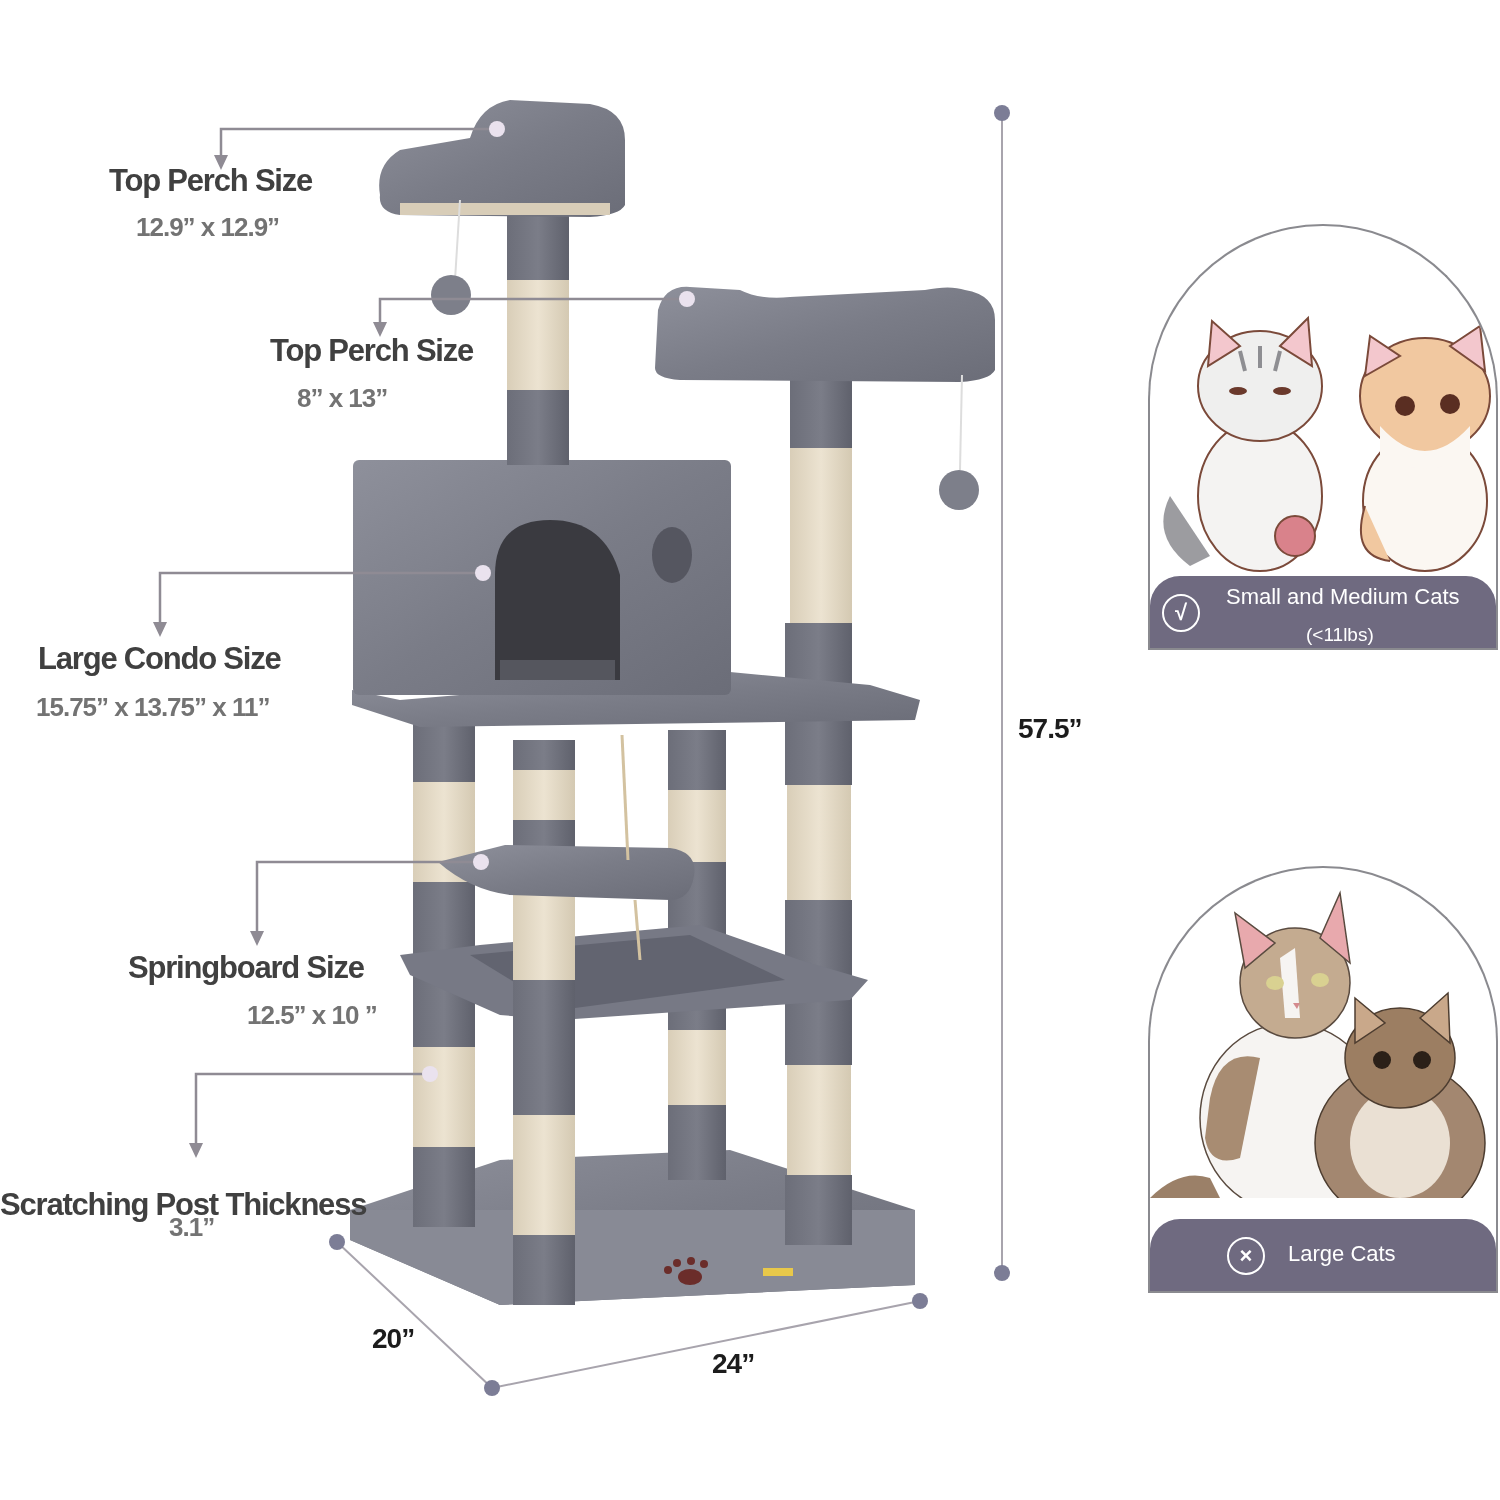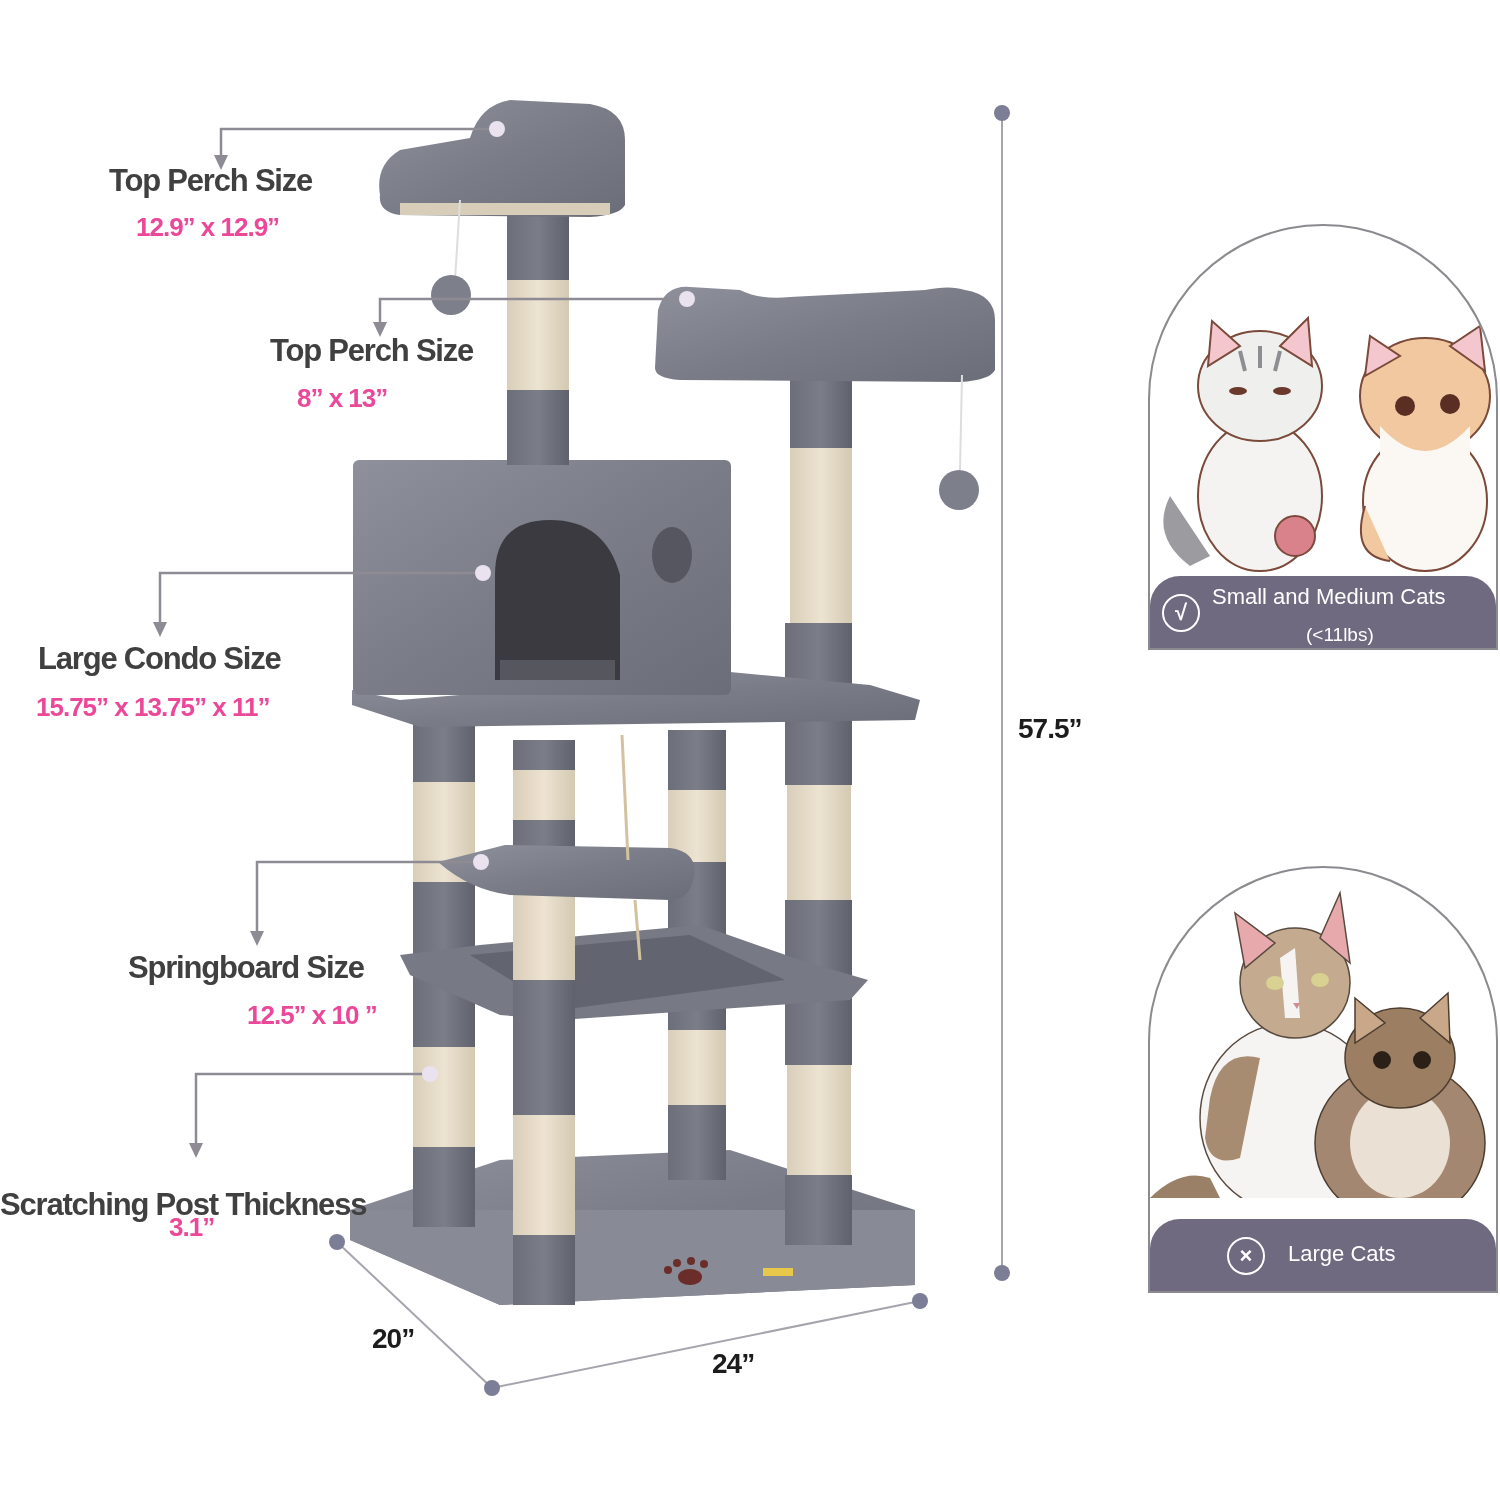--- a/index.html
+++ b/index.html
@@ -1,19 +1,19 @@
 <!DOCTYPE html>
 <html><head>
 <meta charset="utf-8">
 <style>
   html, body { margin:0; padding:0; background:#ffffff; }
   body { width:1500px; height:1500px; position:relative; overflow:hidden; font-family:"Liberation Sans", sans-serif; }
   .abs { position:absolute; }
   .label-title { position:absolute; color:#404040; font-weight:bold; font-size:31px; letter-spacing:-1.2px; white-space:nowrap; font-family:"Liberation Sans", sans-serif; }
-  .label-value { position:absolute; color:#ec4899; font-weight:bold; font-size:26px; letter-spacing:-1px; white-space:nowrap; font-family:"Liberation Sans", sans-serif; }
+  .label-value { position:absolute; color:#737373; font-weight:bold; font-size:26px; letter-spacing:-1px; white-space:nowrap; font-family:"Liberation Sans", sans-serif; }
   .dim-text { position:absolute; color:#1c1c1c; font-weight:bold; font-size:28px; letter-spacing:-1px; white-space:nowrap; font-family:"Liberation Sans", sans-serif; }
   svg.scene { position:absolute; left:0; top:0; }
   .panel { position:absolute; width:350px; border:2px solid #8a8a8f; border-bottom:none; border-radius:175px 175px 0 0; background:#ffffff; overflow:hidden; box-sizing:border-box; }
   .panel-footer { position:absolute; left:0; right:0; bottom:0; background:#6f6a80; border-radius:30px 30px 0 0; color:#ffffff; border-bottom:2px solid #8a8a8f; }
   .panel-footer .line1 { font-size:22px; white-space:nowrap; }
   .panel-footer .line2 { font-size:19px; white-space:nowrap; }
   .circle-icon { position:absolute; width:38px; height:38px; border:2.5px solid #ffffff; border-radius:50%; box-sizing:border-box; color:#fff; display:flex; align-items:center; justify-content:center; font-weight:bold; font-size:22px; }
 </style>
 </head>
 <body>
@@ -197,21 +197,21 @@
     <ellipse cx="275" cy="90" rx="65" ry="58" fill="#f1c8a0" stroke="#7b4a3a" stroke-width="2"></ellipse>
     <path d="M230,120 Q275,170 320,120 L320,150 Q275,175 230,150 Z" fill="#fbf7f2"></path>
     <polygon points="215,70 220,30 250,50" fill="#f3c7cd" stroke="#7b4a3a" stroke-width="2"></polygon>
     <polygon points="300,40 330,20 335,65" fill="#f3c7cd" stroke="#7b4a3a" stroke-width="2"></polygon>
     <circle cx="255" cy="100" r="10" fill="#5a2e22"></circle>
     <circle cx="300" cy="98" r="10" fill="#5a2e22"></circle>
     <path d="M215,200 Q200,250 240,255" fill="#f1c8a0" stroke="#7b4a3a" stroke-width="2"></path>
   </svg>
   <div class="panel-footer" style="height:72px;">
     <div class="circle-icon" style="left:12px;top:18px;">√</div>
-    <div class="line1 abs" style="left:62px;top:8px;">Small and Medium Cats</div>
+    <div class="line1 abs" style="left:76px;top:8px;">Small and Medium Cats</div>
     <div class="line2 abs" style="left:156px;top:40px;margin-top:8px;">(&lt;11lbs)</div>
   </div>
 </div>
 
 <div class="panel" style="left:1148px;top:866px;height:427px;">
   <svg width="346" height="320" style="position:absolute;left:0;top:10px;">
 
     <path d="M0,320 Q30,290 60,300 L70,320 Z" fill="#9b8068"></path>
     <ellipse cx="140" cy="240" rx="90" ry="95" fill="#f6f4f2" stroke="#5a4b40" stroke-width="1.5"></ellipse>
     <path d="M60,220 Q70,170 110,180 L90,280 Q60,290 55,260 Z" fill="#a88c72"></path>

